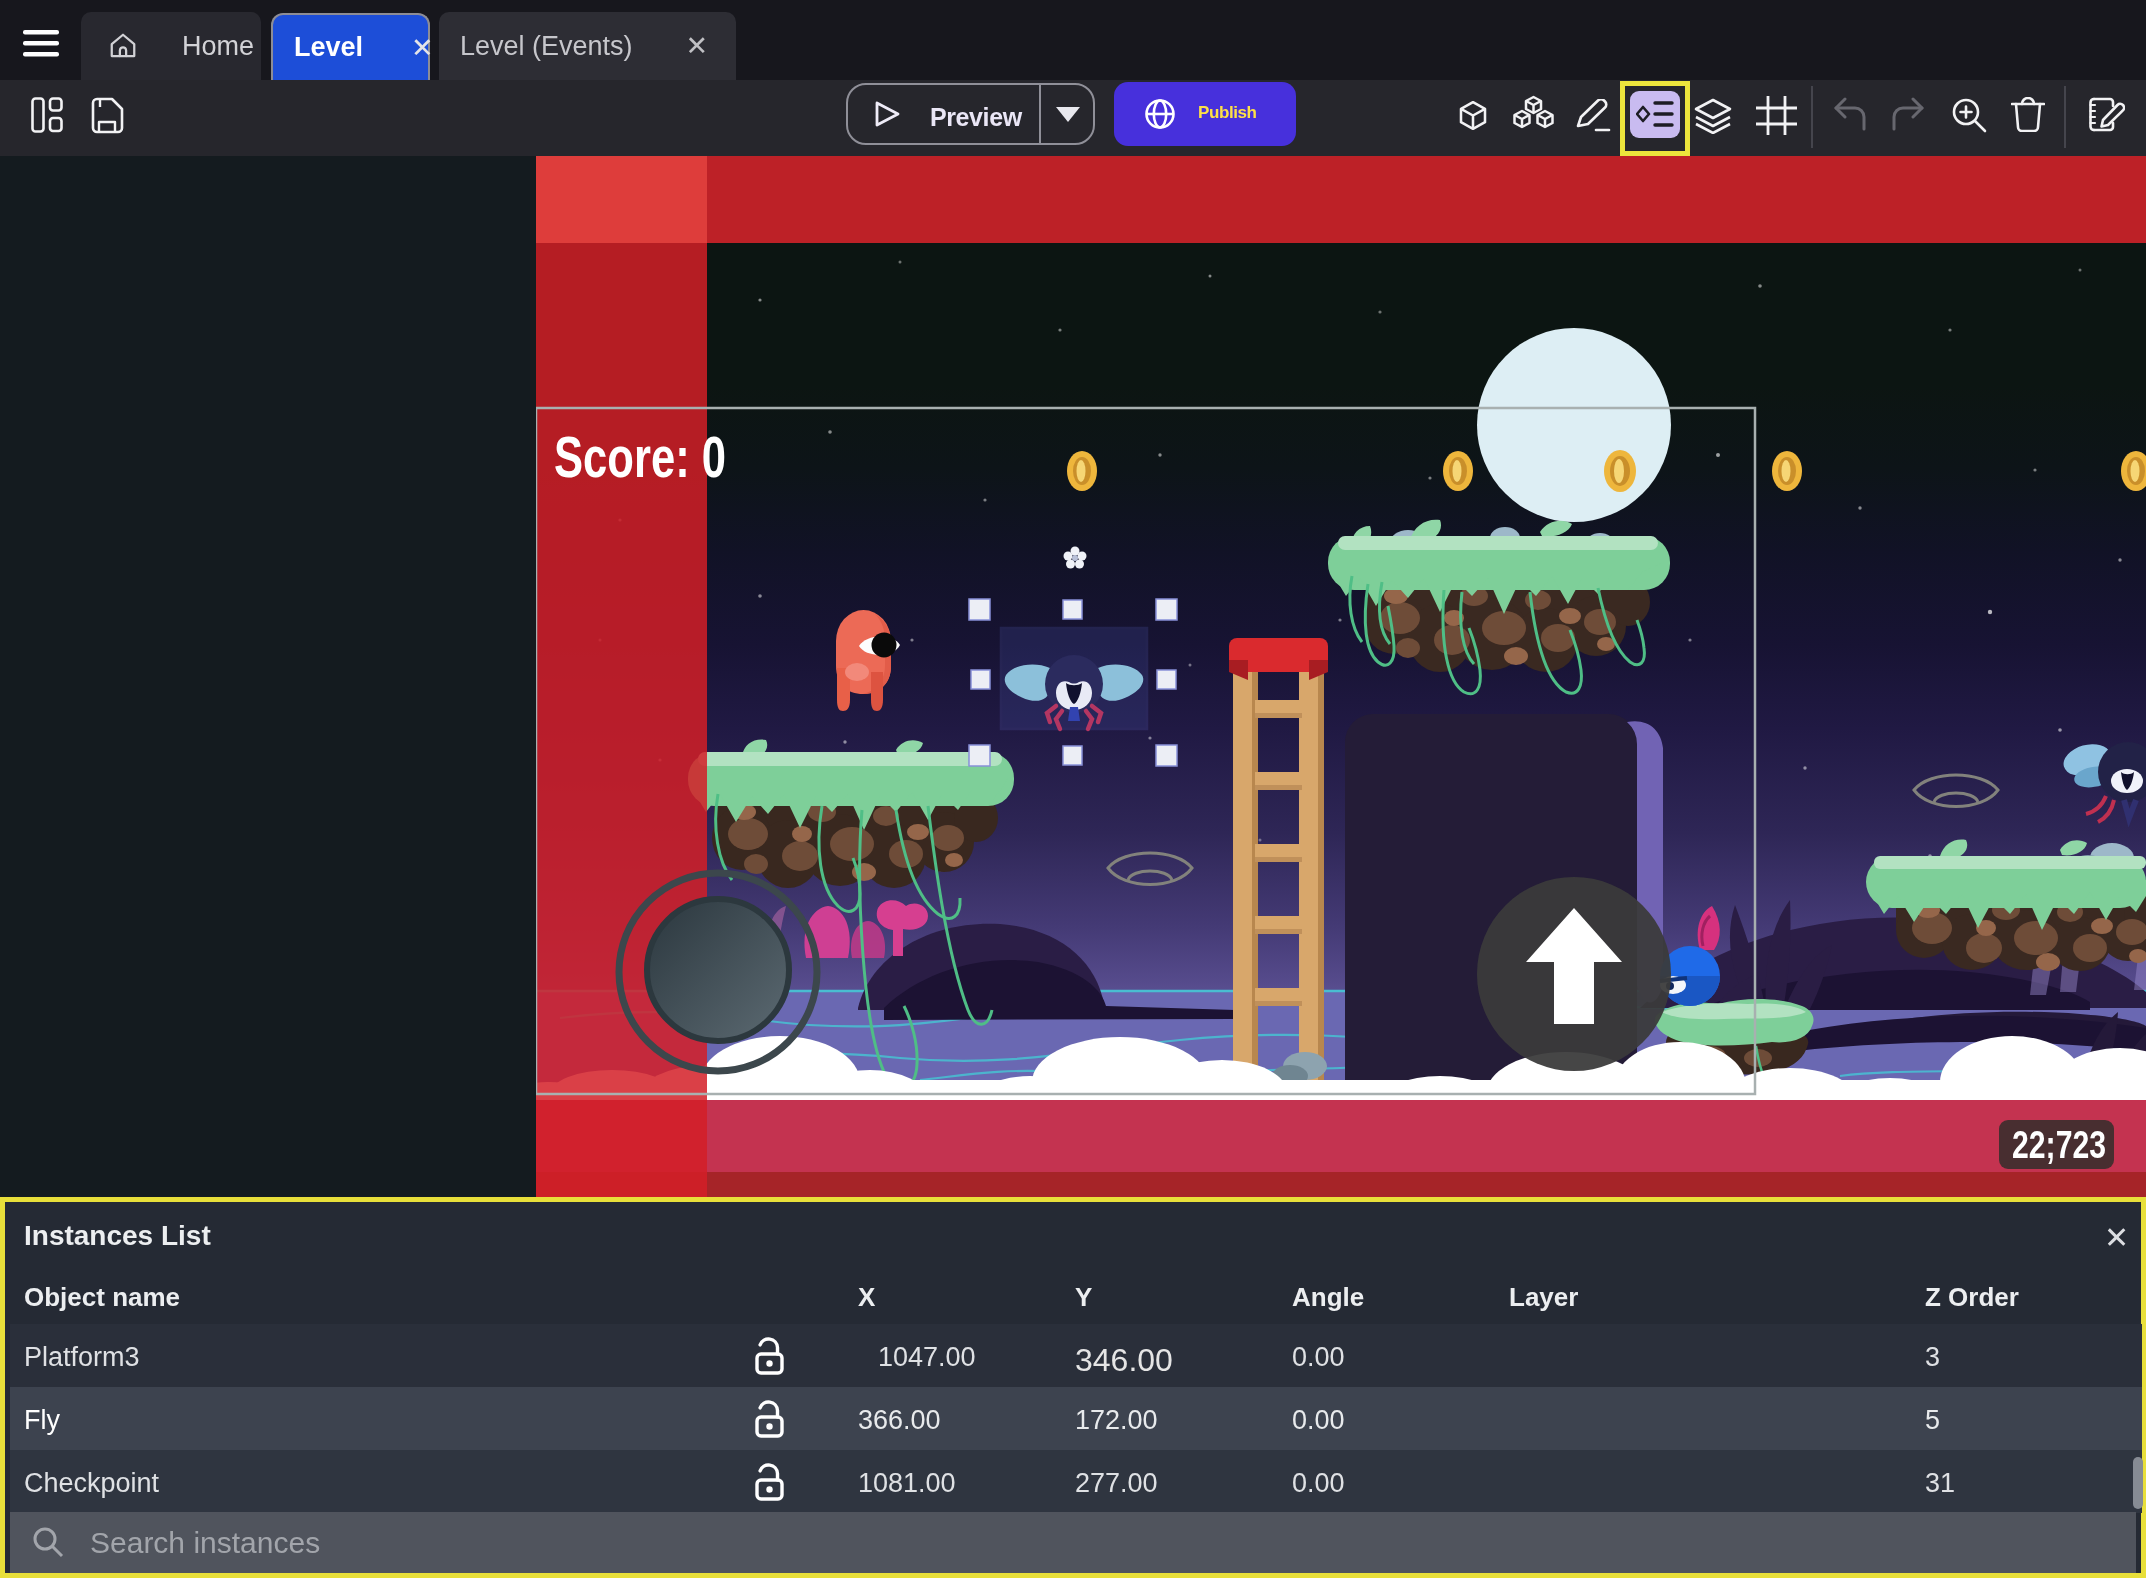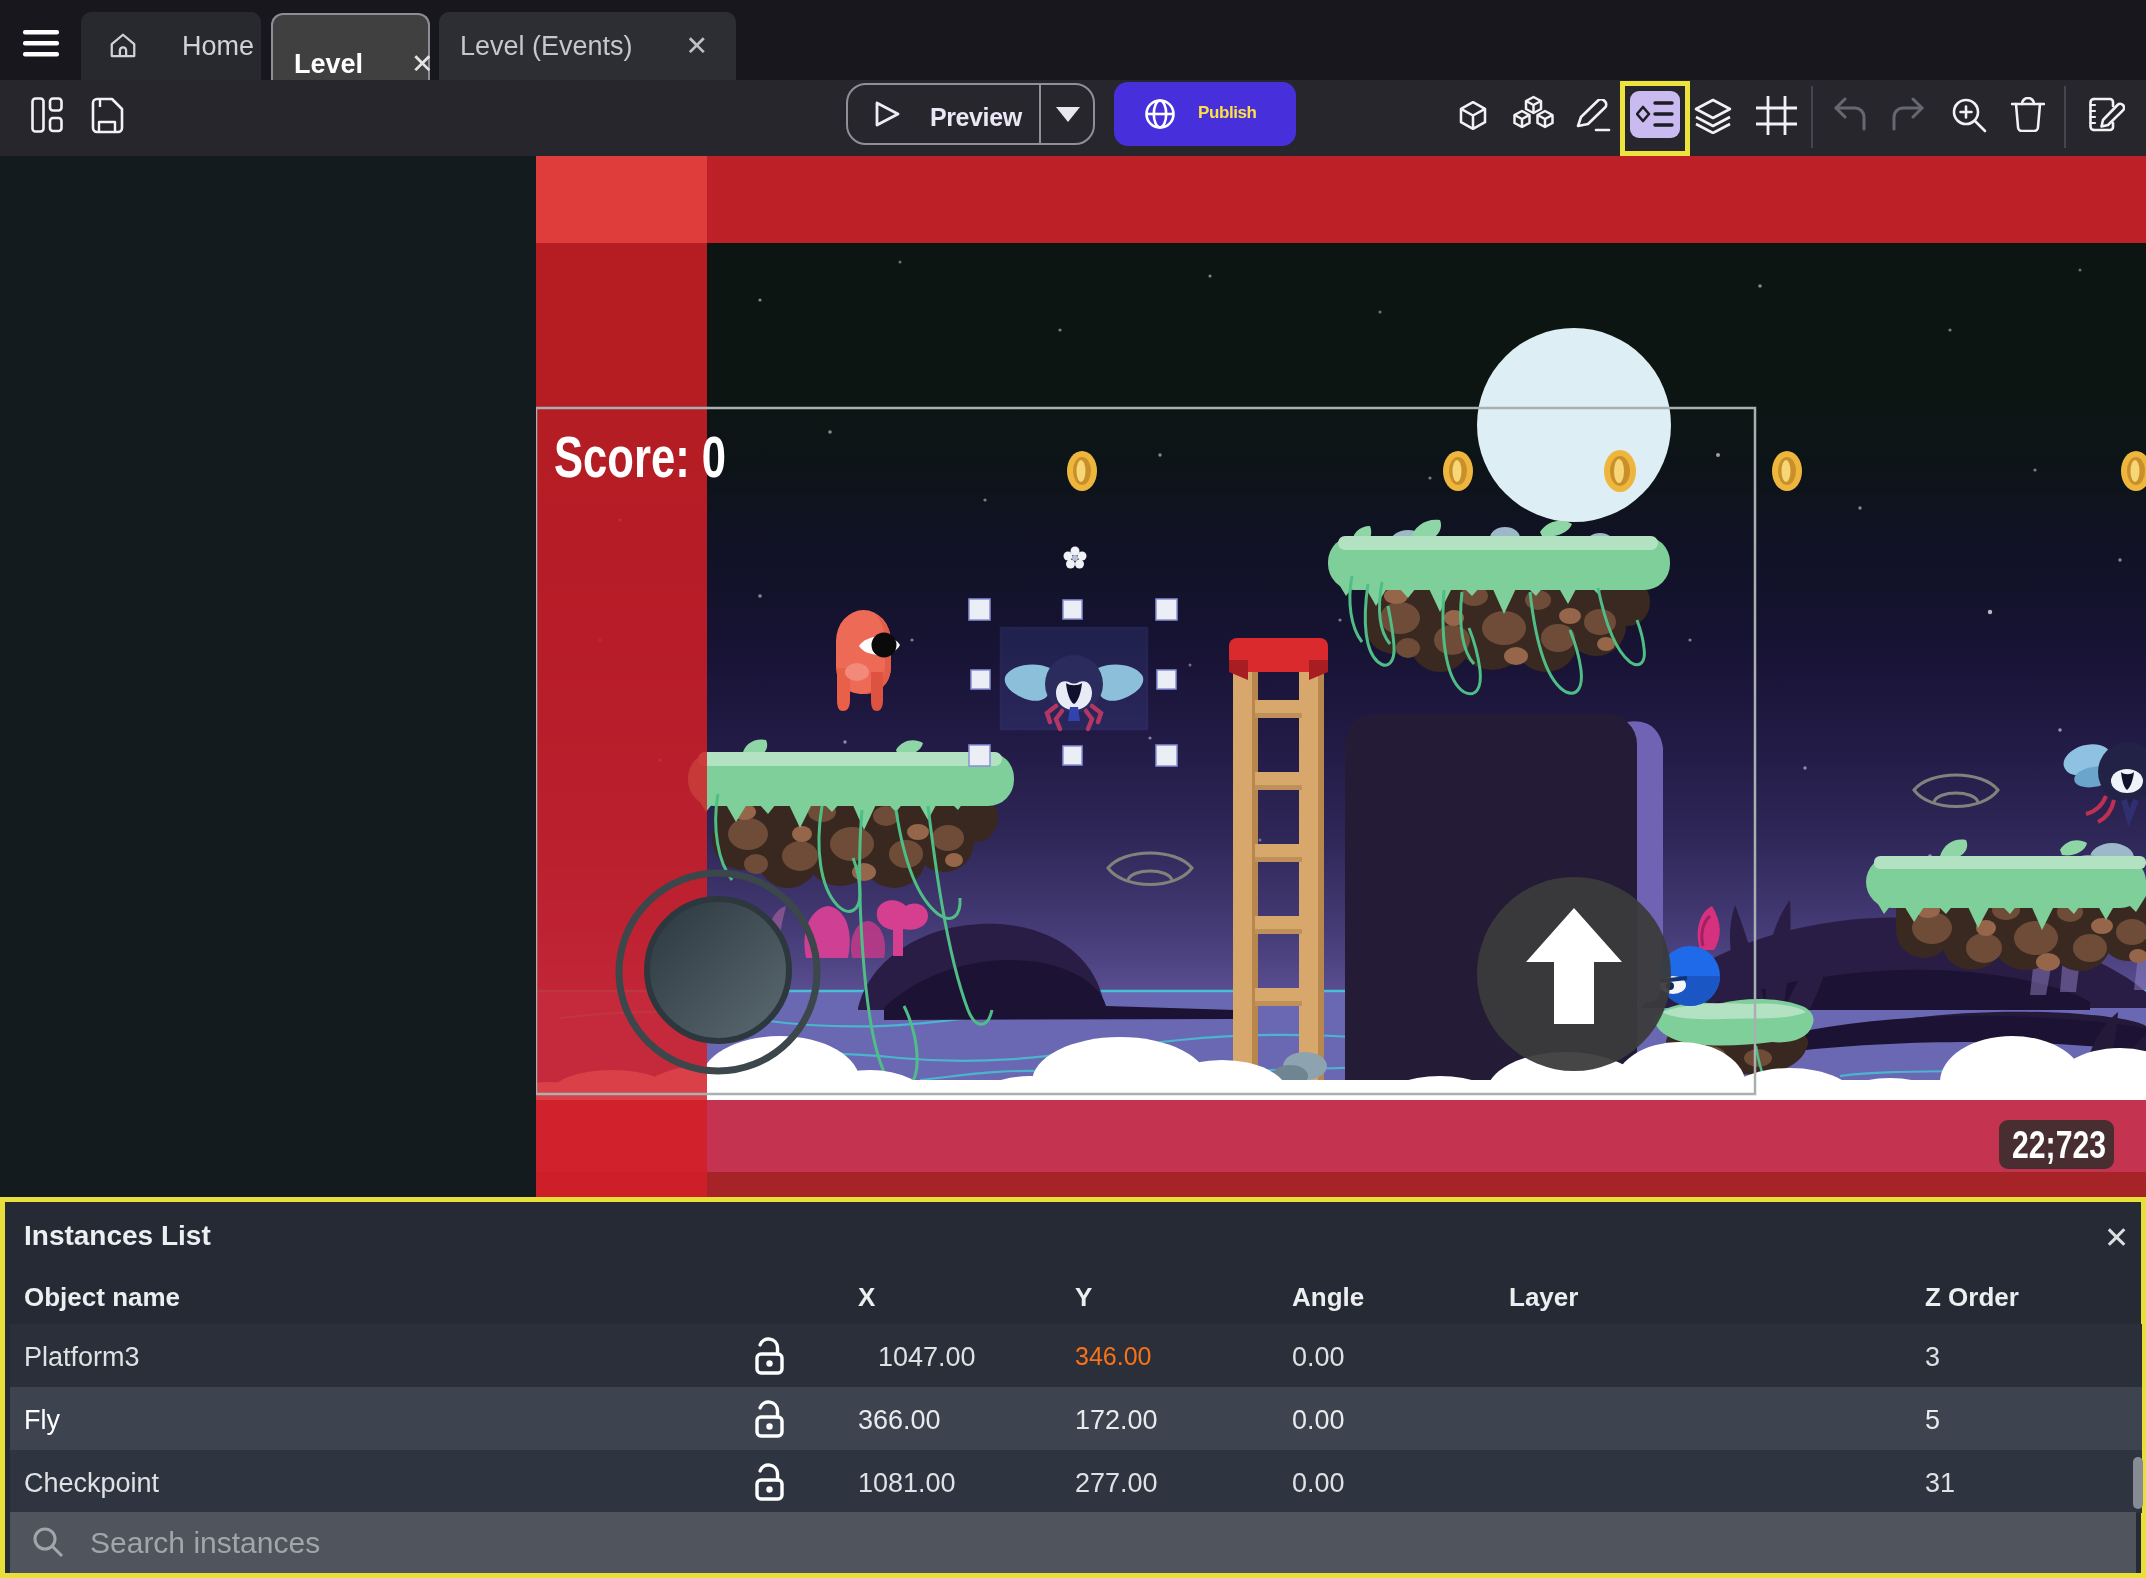--- a/index.html
+++ b/index.html
@@ -2,21 +2,21 @@
 <html><head>
 <meta charset="utf-8">
 <style>
   * { margin:0; padding:0; box-sizing:border-box; }
   html,body { width:2146px; height:1578px; background:#17171d; font-family:"Liberation Sans",sans-serif; overflow:hidden; }
   .abs { position:absolute; }
   #topbar { position:absolute; left:0; top:0; width:2146px; height:80px; background:#17171d; }
   #toolbar { position:absolute; left:0; top:80px; width:2146px; height:76px; background:#26262c; }
   .tab { position:absolute; top:12px; height:68px; border-radius:10px 10px 0 0; display:flex; align-items:center;gap:17px; }
   #tab-home { left:81px; width:180px; background:#28282f; }
-  #tab-level { left:271px; width:159px; top:13px; height:67px; background:#404040; border:2px solid #8d8d95; border-bottom:none; border-radius:12px 12px 0 0;align-items:flex-end; }
+  #tab-level { left:271px; width:159px; top:13px; height:67px; background:#1d4ed8; border:2px solid #8d8d95; border-bottom:none; border-radius:12px 12px 0 0; }
   #tab-events { left:439px; width:297px; background:#2d2d34; }
   .tabtxt { color:#d2d2d6; font-size:27px; }
   .tabx { color:#e4e4e8; font-size:27px; }
   #canvas { position:absolute; left:0; top:156px; width:2146px; height:1041px; background:#141b1f; }
   #panel { position:absolute; left:0; top:1197px; width:2146px; height:381px; background:#252a34; border:5px solid #e8df3a;padding-left:48px; }
   .pt { position:absolute; color:#eceef0; white-space:nowrap; }
   .row { position:absolute; left:5px; width:2132px; height:63px; }
 </style>
 </head>
 <body>
@@ -570,21 +570,21 @@
       <use href="#lockicon"></use>
     </svg>
   <svg class="abs lock" style="left:748px;top:195px" width="36" height="44" viewBox="0 0 36 44">
       <use href="#lockicon"></use>
     </svg>
   <svg class="abs lock" style="left:748px;top:258px" width="36" height="44" viewBox="0 0 36 44">
       <use href="#lockicon"></use>
     </svg>
 
   <div class="pt" style="left:873px;top:140px;font-size:27px;color:#dfe1e4">1047.00</div>
-  <div class="pt" style="left:1070px;top:140px;font-size:25px;color:#f97316">346.00</div>
+  <div class="pt" style="left:1070px;top:140px;font-size:32px;color:#e5e5e5">346.00</div>
   <div class="pt" style="left:1287px;top:140px;font-size:27px;color:#dfe1e4">0.00</div>
   <div class="pt" style="left:1920px;top:140px;font-size:27px;color:#dfe1e4">3</div>
 
   <div class="pt" style="left:853px;top:203px;font-size:27px;color:#e8eaec">366.00</div>
   <div class="pt" style="left:1070px;top:203px;font-size:27px;color:#e8eaec">172.00</div>
   <div class="pt" style="left:1287px;top:203px;font-size:27px;color:#e8eaec">0.00</div>
   <div class="pt" style="left:1920px;top:203px;font-size:27px;color:#e8eaec">5</div>
 
   <div class="pt" style="left:853px;top:266px;font-size:27px;color:#dfe1e4">1081.00</div>
   <div class="pt" style="left:1070px;top:266px;font-size:27px;color:#dfe1e4">277.00</div>

